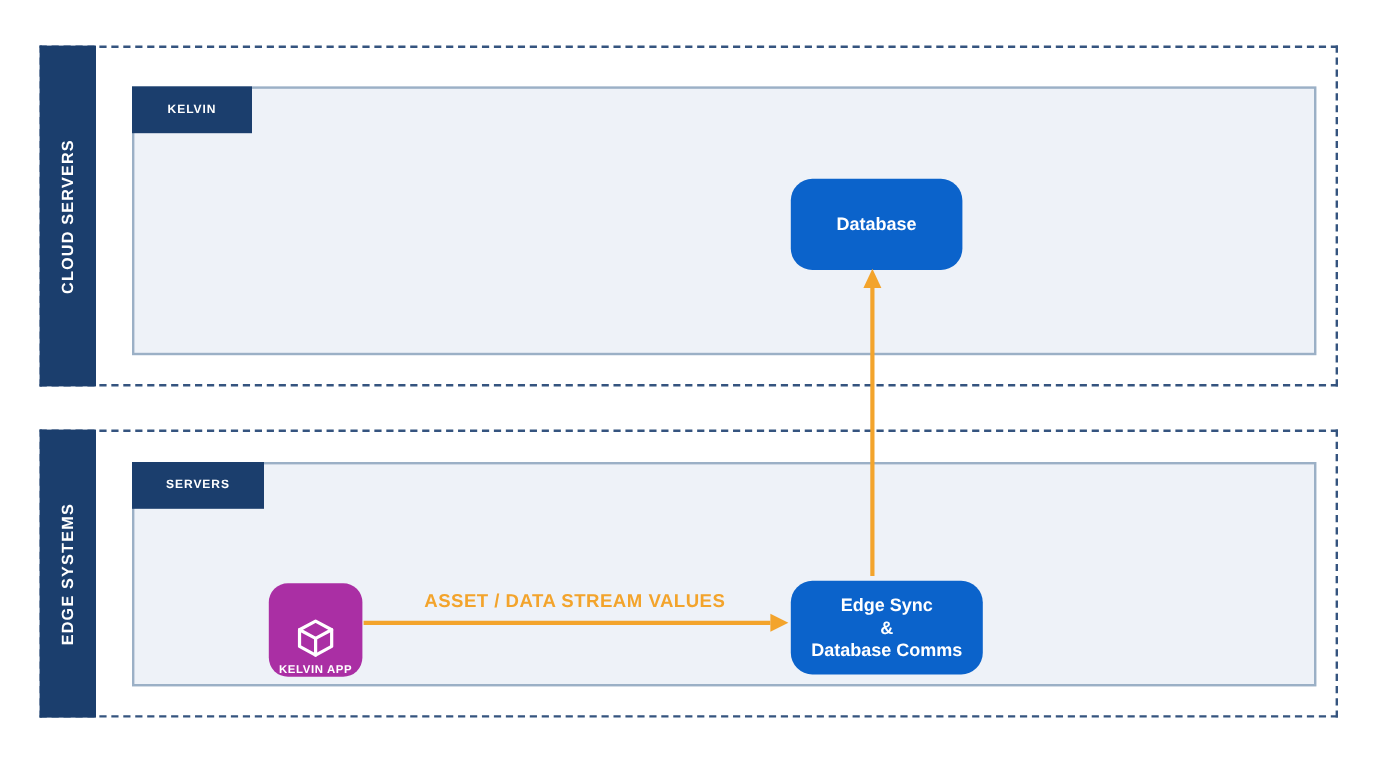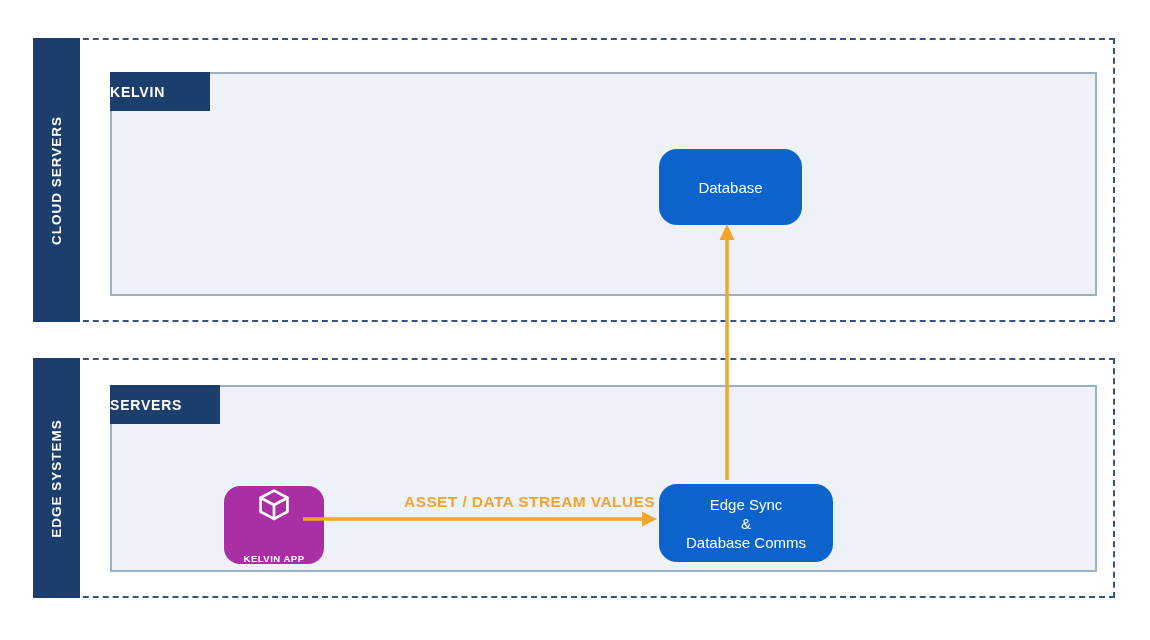--- a/index.html
+++ b/index.html
@@ -25,45 +25,45 @@
   .zone-sidebar{position:absolute;left:-2px;top:-2px;bottom:-2px;width:47px;background:var(--navy);
     display:flex;align-items:center;justify-content:center;}
   .zone-sidebar-label{transform:rotate(-90deg);white-space:nowrap;color:#ffffff;font-weight:bold;
     font-size:13.5px;letter-spacing:1px;}
 
   
   .panel{position:absolute;left:75px;width:987px;background:var(--panel_bg);border:2px solid var(--panel_border);}
   .panel-kelvin{top:32px;height:224px;}
   .panel-cluster{top:25px;height:187px;}
   .panel-tab{position:absolute;left:-2px;top:-2px;height:39px;background:var(--navy);
-    display:flex;align-items:center;color:#ffffff;font-weight:bold;
-    font-size:14px;letter-spacing:0.8px;}
+    display:flex;align-items:center;justify-content:center;color:#ffffff;font-weight:bold;
+    font-size:10px;letter-spacing:0.8px;}
   .tab-kelvin{width:100px;}
   .tab-cluster{width:110px;}
 
   
-  .node{position:absolute;background:var(--blue);border-radius:18px;color:#ffffff;font-weight:normal;
+  .node{position:absolute;background:var(--blue);border-radius:18px;color:#ffffff;font-weight:bold;
     font-size:15px;line-height:19px;display:flex;flex-direction:column;align-items:center;
     justify-content:center;text-align:center;}
   .node-database{left:547px;top:75px;width:143px;height:76px;}
-  .node-edge-sync{left:547px;top:97px;width:174px;height:78px;}
+  .node-edge-sync{left:547px;top:97px;width:160px;height:78px;}
 
   
-  .app-tile{position:absolute;left:112px;top:99px;width:100px;height:78px;background:var(--purple);
-    border-radius:16px;display:flex;flex-direction:column;align-items:center;justify-content:space-between;
+  .app-tile{position:absolute;left:112px;top:99px;width:78px;height:78px;background:var(--purple);
+    border-radius:16px;display:flex;flex-direction:column;align-items:center;justify-content:flex-end;
     gap:4px;padding-top:2px;}
   .app-tile svg{display:block;}
   .app-tile-label{color:#ffffff;font-weight:bold;font-size:9.5px;letter-spacing:0.5px;white-space:nowrap;}
 
   
   .arrows{position:absolute;left:0;top:0;width:1150px;height:640px;pointer-events:none;}
   .arrow-line{stroke:var(--orange);stroke-width:3.5;fill:none;}
   .arrow-head{fill:var(--orange);stroke:none;}
 
-  .flow-label{position:absolute;left:303px;top:493px;width:352px;text-align:right;
+  .flow-label{position:absolute;left:303px;top:493px;width:352px;text-align:center;
     color:var(--orange);font-weight:bold;font-size:15.5px;letter-spacing:0.4px;white-space:nowrap;}
 </style>
 </head>
 <body>
 
 <div class="canvas">
 
   <section class="zone zone-cloud">
     <div class="zone-sidebar">
       <span class="zone-sidebar-label">CLOUD SERVERS</span>

